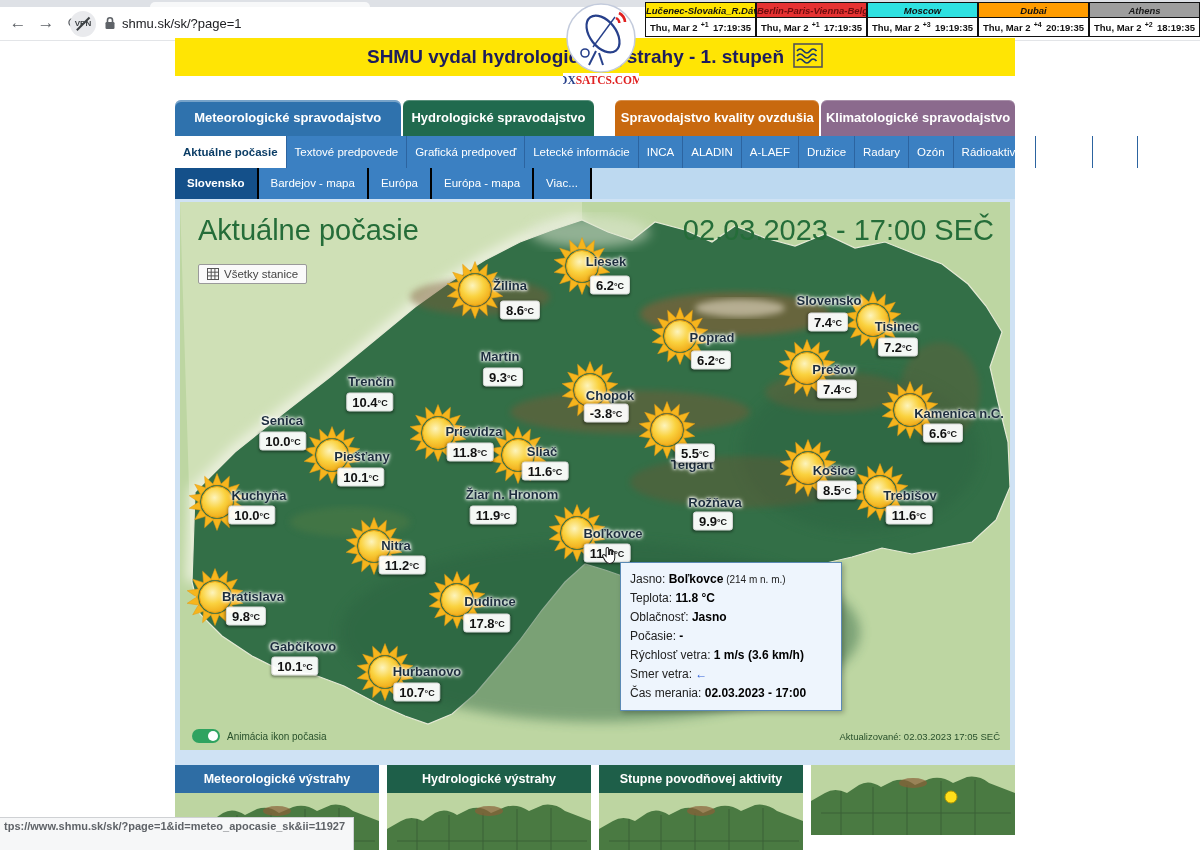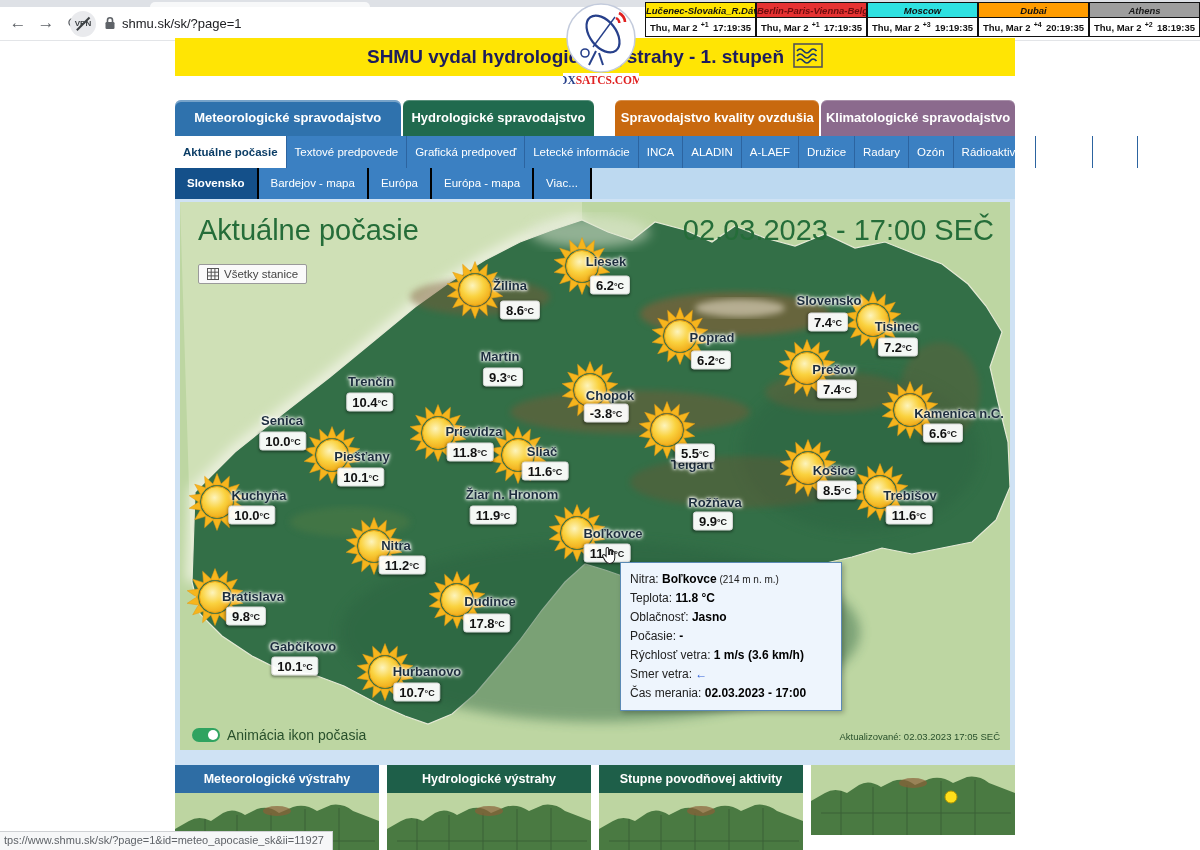--- a/index.html
+++ b/index.html
@@ -56,31 +56,31 @@
   svg.sun{position:absolute;z-index:2;}
   .tooltip{position:absolute;left:440px;top:360px;width:202px;background:#eef5fd;border:1px solid #5b8ab5;box-shadow:2px 2px 5px rgba(0,0,0,.25);padding:7px 9px;z-index:10;font-size:12px;color:#222;}
   .tooltip .row{line-height:19px;white-space:nowrap;}
   .tooltip b{color:#000;}
   .tooltip .extra{font-size:10px;}
   .tooltip .arrow{color:#2b5fd9;font-weight:bold;}
   .cursor{position:absolute;left:421px;top:344px;z-index:11;}
   .anim-toggle{position:absolute;left:12px;bottom:7px;display:flex;align-items:center;gap:7px;z-index:4;}
   .switch{width:28px;height:14px;border-radius:8px;background:#2fa360;position:relative;cursor:pointer;}
   .switch::after{content:"";position:absolute;right:2px;top:2px;width:10px;height:10px;border-radius:50%;background:#fff;}
-  .anim-label{font-size:14px;color:#28502b;text-align:right;}
+  .anim-label{font-size:10px;color:#28502b;text-align:right;}
   .updated{position:absolute;right:10px;bottom:8px;font-size:9.5px;color:#28502b;z-index:4;}
 
   
   .panels{position:absolute;left:175px;top:765px;width:840px;display:flex;gap:8px;}
   .panel{width:204px;flex:0 0 204px;}
   .panel-head{height:28px;line-height:28px;text-align:center;color:#fff;font-size:12.5px;font-weight:600;cursor:pointer;}
   .panel-map{width:204px;height:70px;}
 
   
-  .statusbar{position:absolute;left:0;bottom:0;background:#f6f7f8;border:1px solid #cfd1d4;border-left:none;border-bottom:none;font-size:11px;color:#5f6368;padding:2px 8px 4px 4px;z-index:50;white-space:nowrap;}
+  .statusbar{position:absolute;left:0;bottom:0;background:#f6f7f8;border:1px solid #cfd1d4;border-left:none;border-bottom:none;font-size:11px;color:#5f6368;padding:2px 8px 18px 4px;z-index:50;white-space:nowrap;font-weight:bold;}
 </style>
 </head>
 <body>
 
 <div class="screen">
 
   <svg width="0" height="0" style="position:absolute">
     <defs>
       <radialGradient id="sunGrad" cx="42%" cy="36%" r="65%">
         <stop offset="0%" stop-color="#fdf4bc"></stop>
@@ -665,21 +665,21 @@
           <div class="temp" style="left: 729px; top: 313px;"><span>11.6</span><span class="deg">°C</span></div>
         </div>
 
       <div class="cursor">
         <svg width="17" height="19" viewBox="0 0 16 18">
           <path d="M6 1.5c.7 0 1.2.5 1.2 1.2V8h.9V5.2c0-.6.5-1 1-1s1 .4 1 1V8h.9V6.2c0-.5.4-1 1-1 .5 0 1 .5 1 1V11c0 3-1.8 5.5-4.8 5.5-2 0-3.2-.8-4.2-2.4L1.6 10c-.4-.6-.2-1.4.4-1.7.5-.3 1.1-.2 1.5.2l1.3 1.4V2.7c0-.7.5-1.2 1.2-1.2z" fill="#fff" stroke="#222" stroke-width="1"></path>
         </svg>
       </div>
 
       <div class="tooltip">
-          <div class="row"><span>Nitra: </span><b>Boľkovce</b><span class="extra"> (214 m n. m.)</span></div>
+          <div class="row"><span>Jasno: </span><b>Boľkovce</b><span class="extra"> (214 m n. m.)</span></div>
           <div class="row"><span>Teplota: </span><b>11.8 °C</b></div>
           <div class="row"><span>Oblačnosť: </span><b>Jasno</b></div>
           <div class="row"><span>Počasie: </span><b>-</b></div>
           <div class="row"><span>Rýchlosť vetra: </span><b>1 m/s (3.6 km/h)</b></div>
           <div class="row"><span>Smer vetra: </span><b class="arrow">←</b></div>
           <div class="row"><span>Čas merania: </span><b>02.03.2023 - 17:00</b></div>
         </div>
 
       <div class="anim-toggle">
         <div class="switch"></div>

